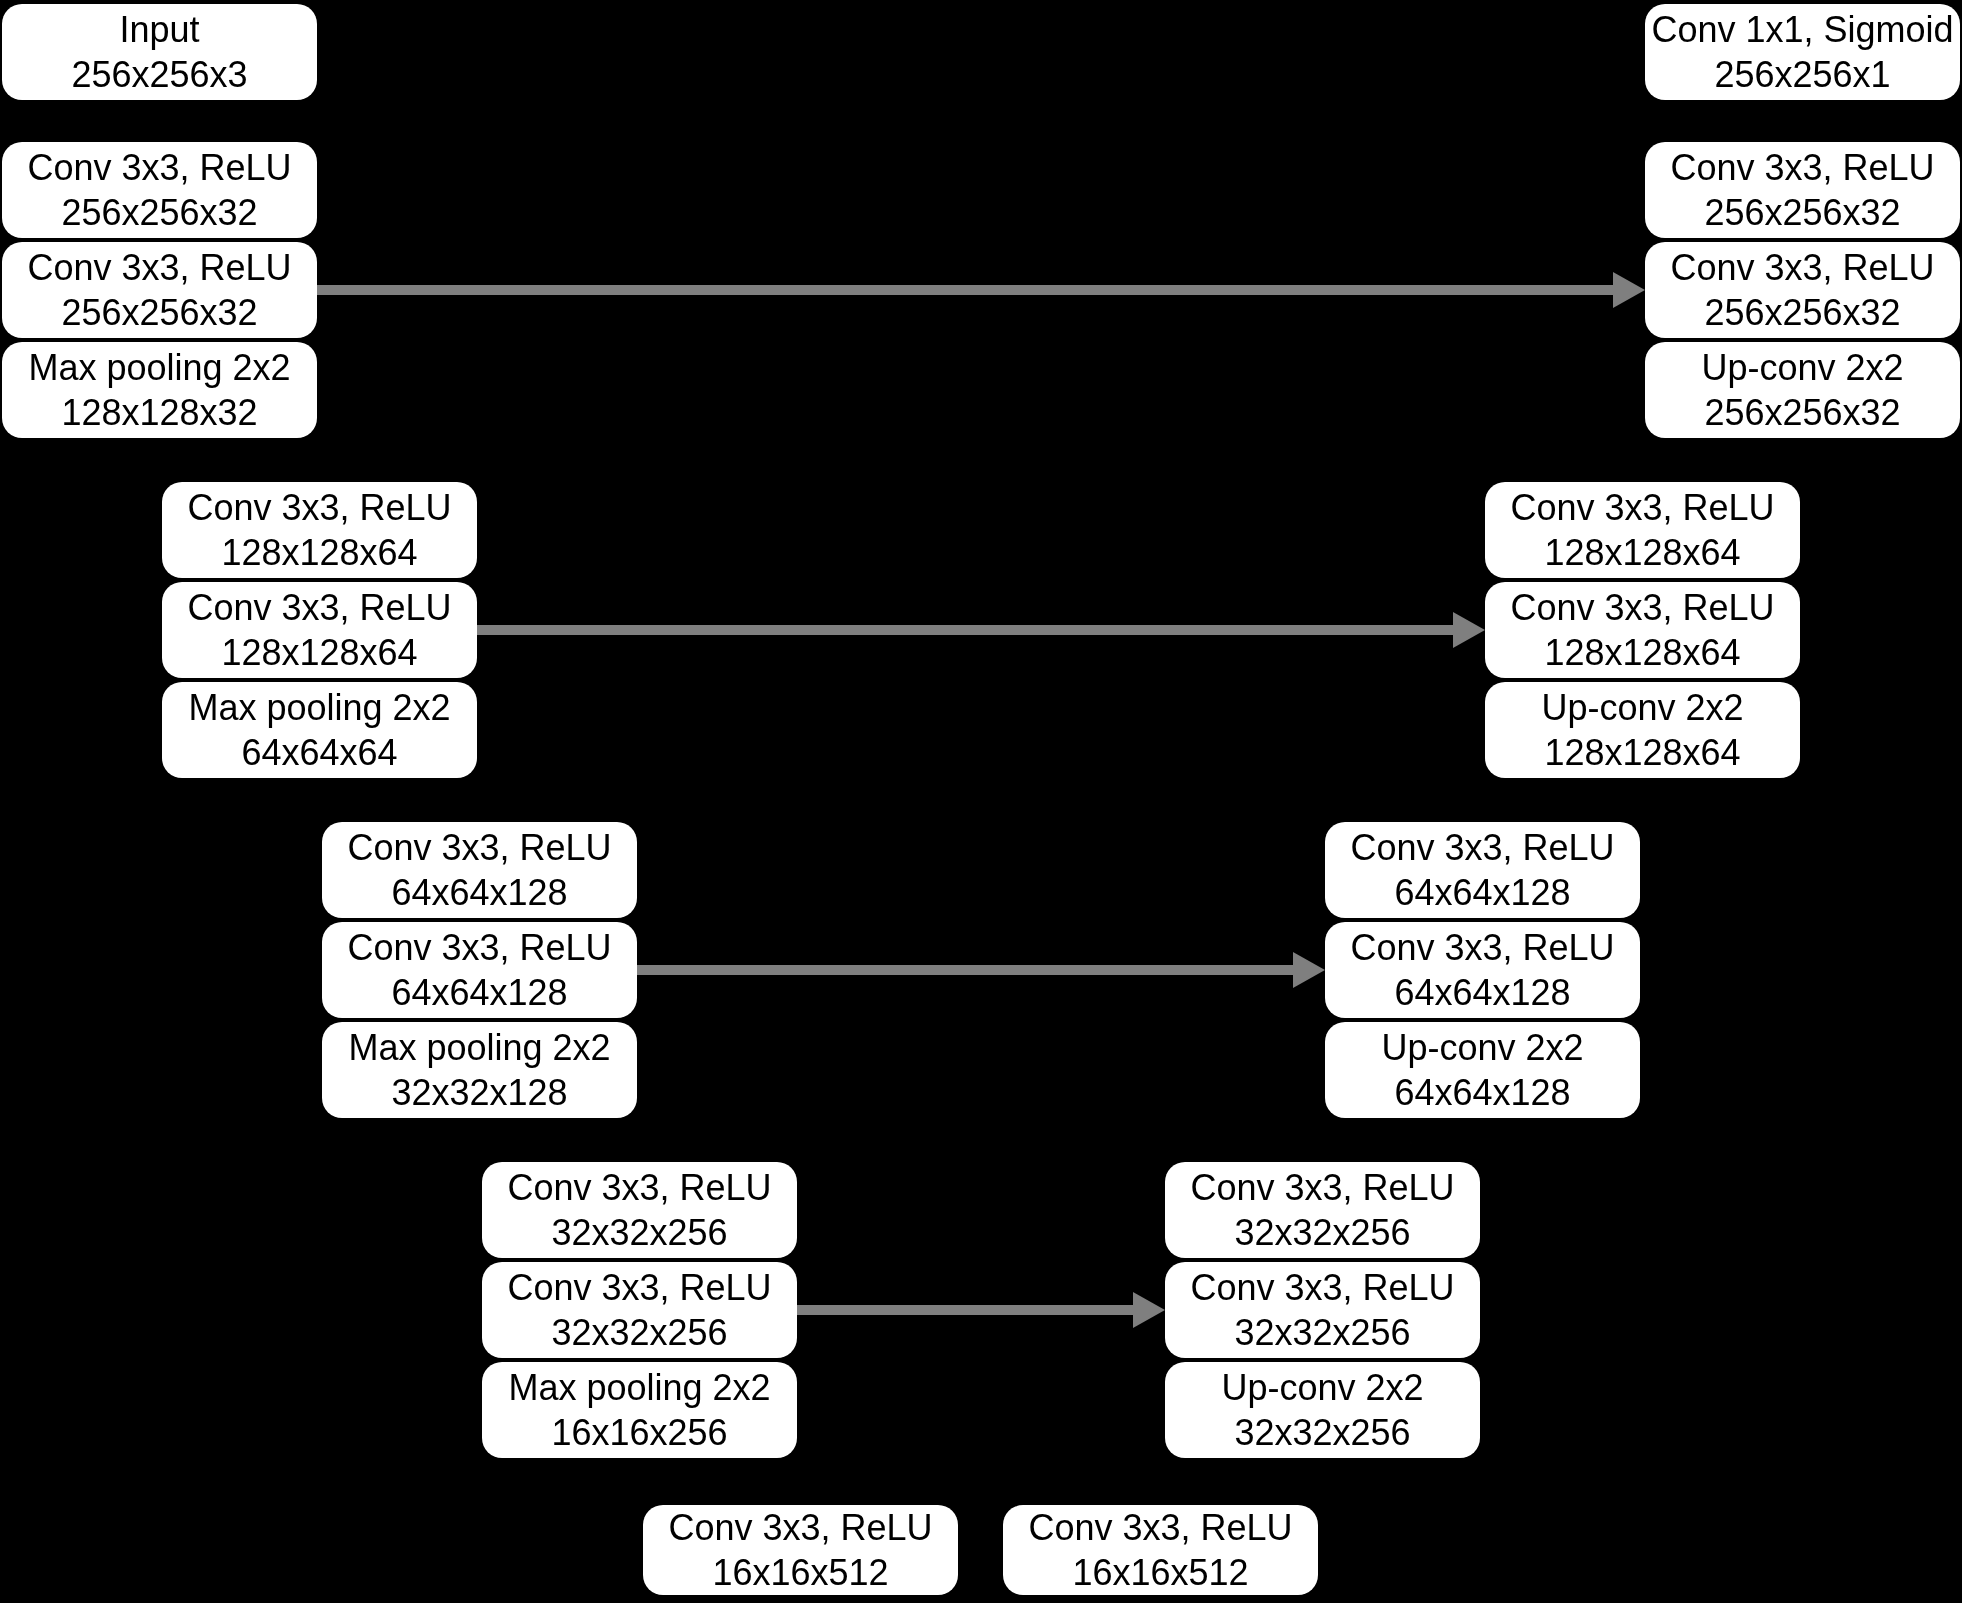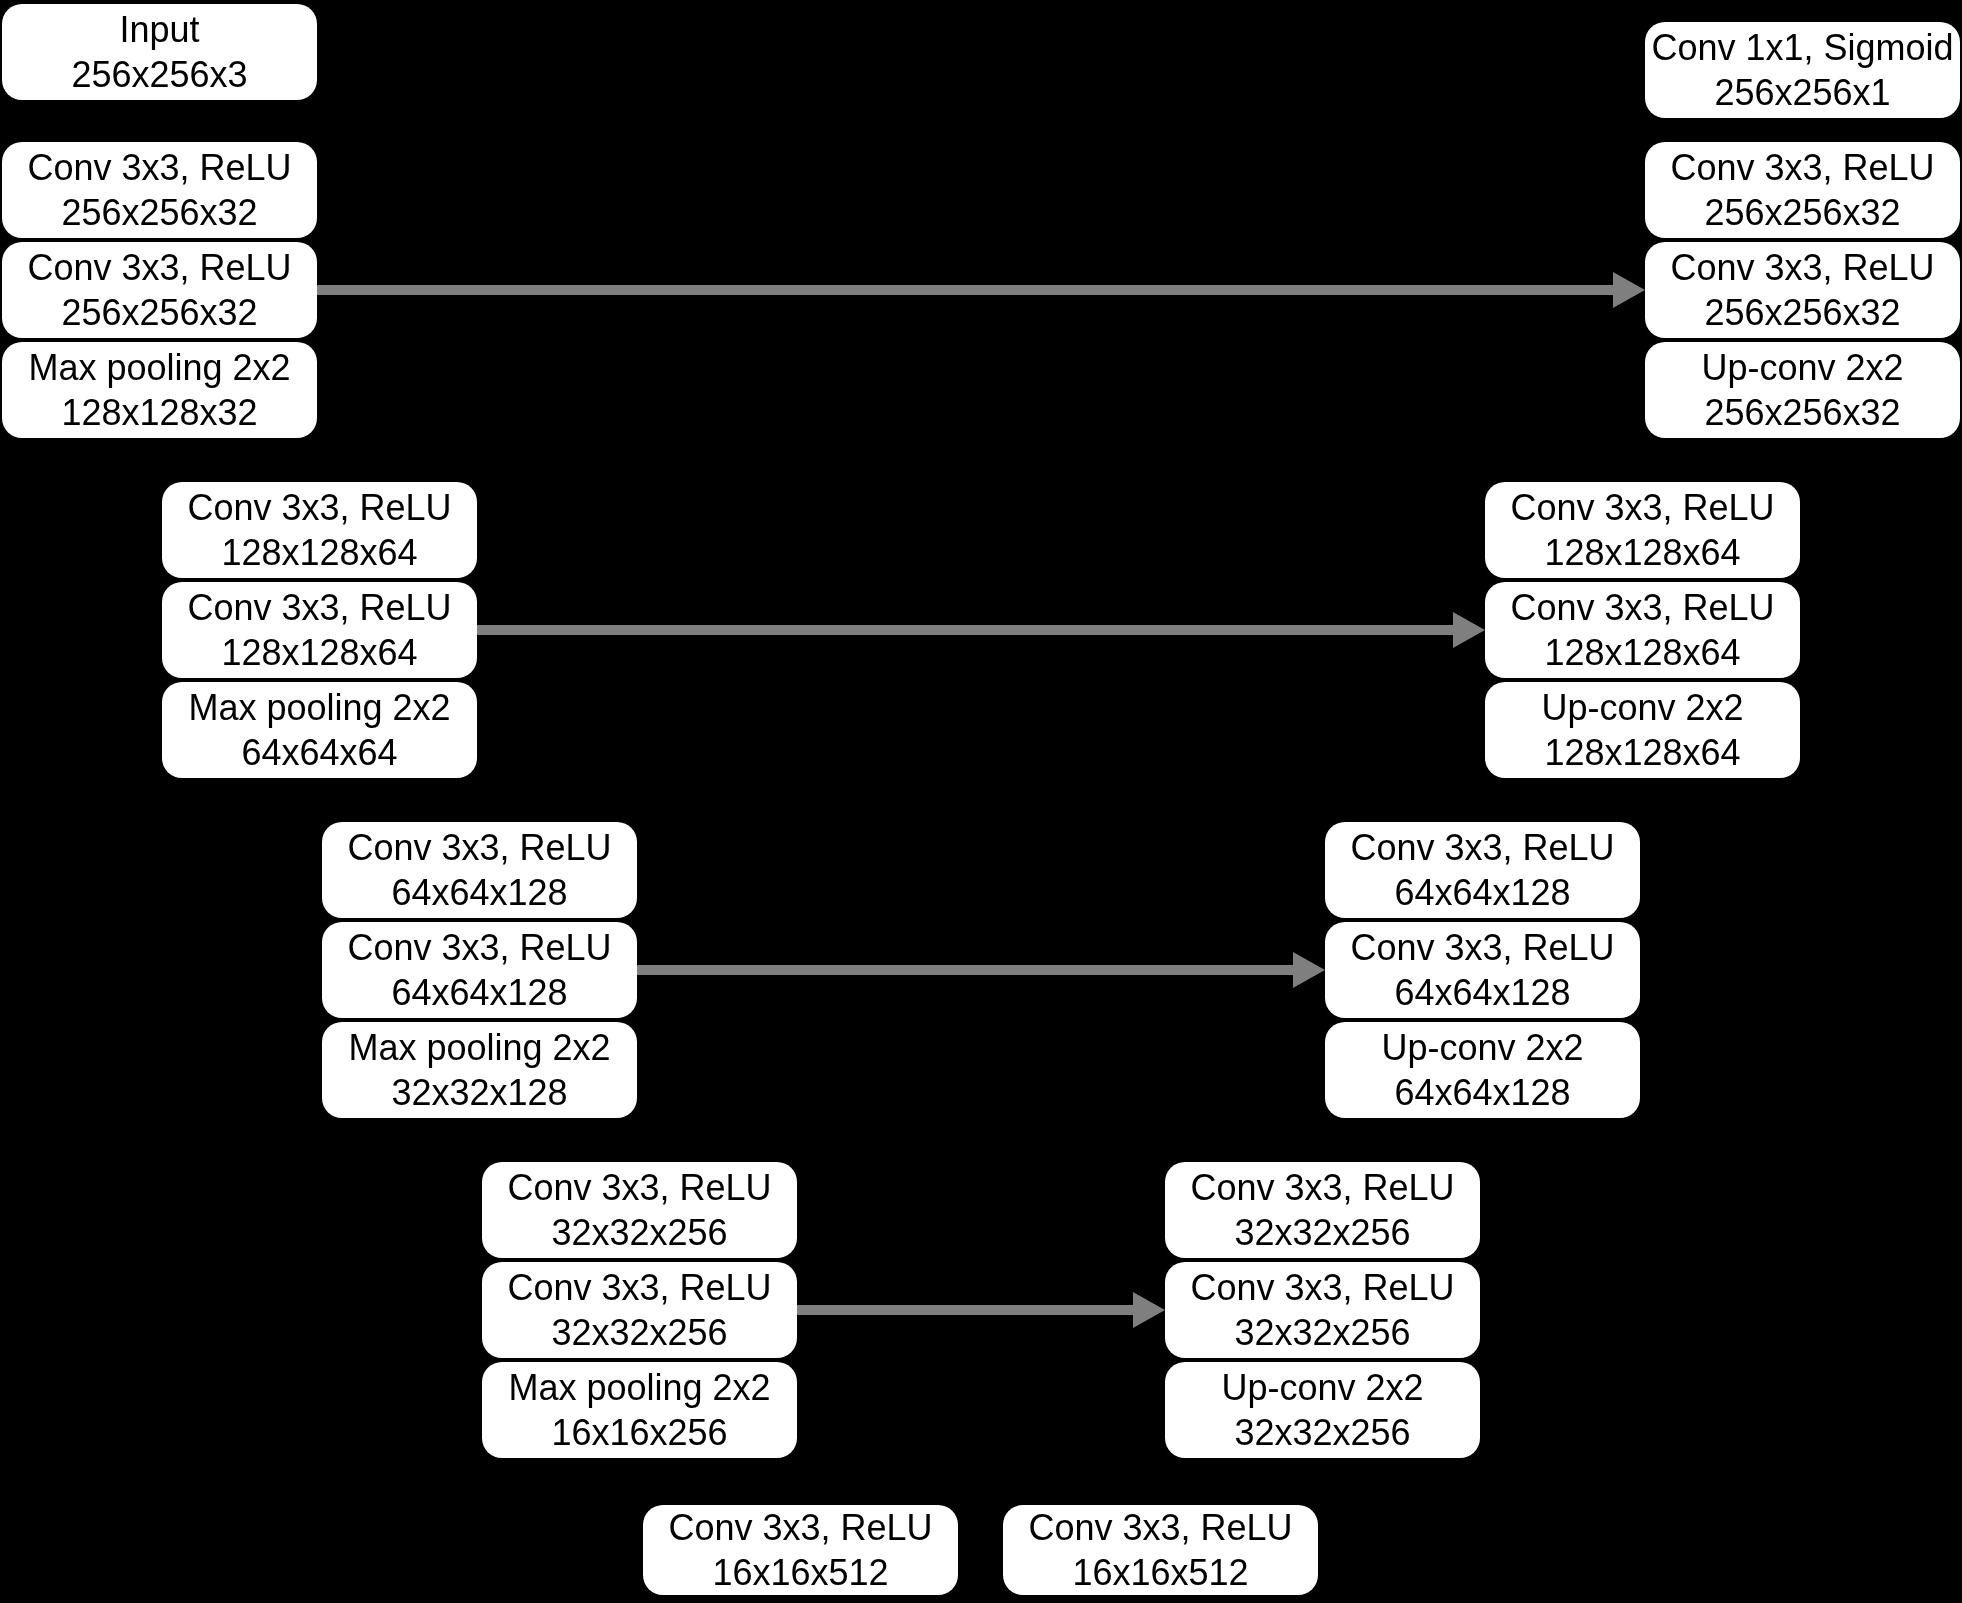--- a/index.html
+++ b/index.html
@@ -57,21 +57,21 @@
   }
 </style>
 </head>
 <body>
 
 <div class="canvas" id="canvas">
     <div class="box" style="left: 2px; top: 4px; width: 315px; height: 96px;">
       <div class="line">Input</div>
       <div class="line">256x256x3</div>
     </div>
-    <div class="box" style="left: 1645px; top: 4px; width: 315px; height: 96px; margin-top: 18px;">
+    <div class="box" style="left: 1645px; top: 4px; width: 315px; height: 96px;">
       <div class="line">Conv 1x1, Sigmoid</div>
       <div class="line">256x256x1</div>
     </div>
     <div class="box" style="left: 2px; top: 142px; width: 315px; height: 96px;">
       <div class="line">Conv 3x3, ReLU</div>
       <div class="line">256x256x32</div>
     </div>
     <div class="box" style="left: 1645px; top: 142px; width: 315px; height: 96px;">
       <div class="line">Conv 3x3, ReLU</div>
       <div class="line">256x256x32</div>

